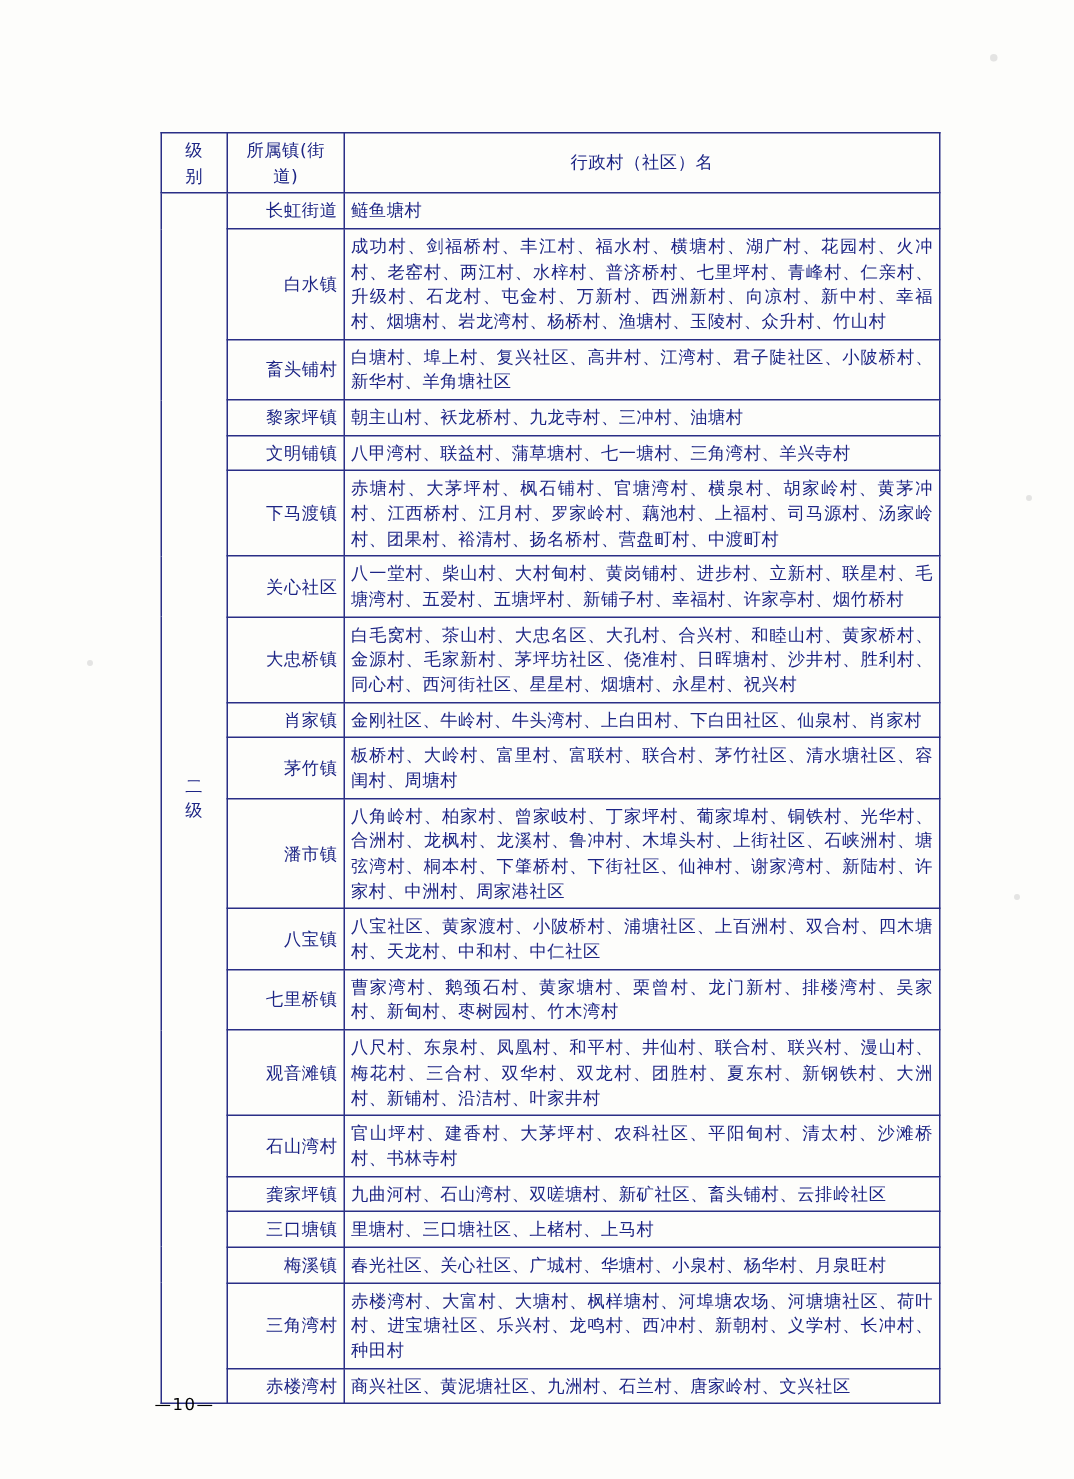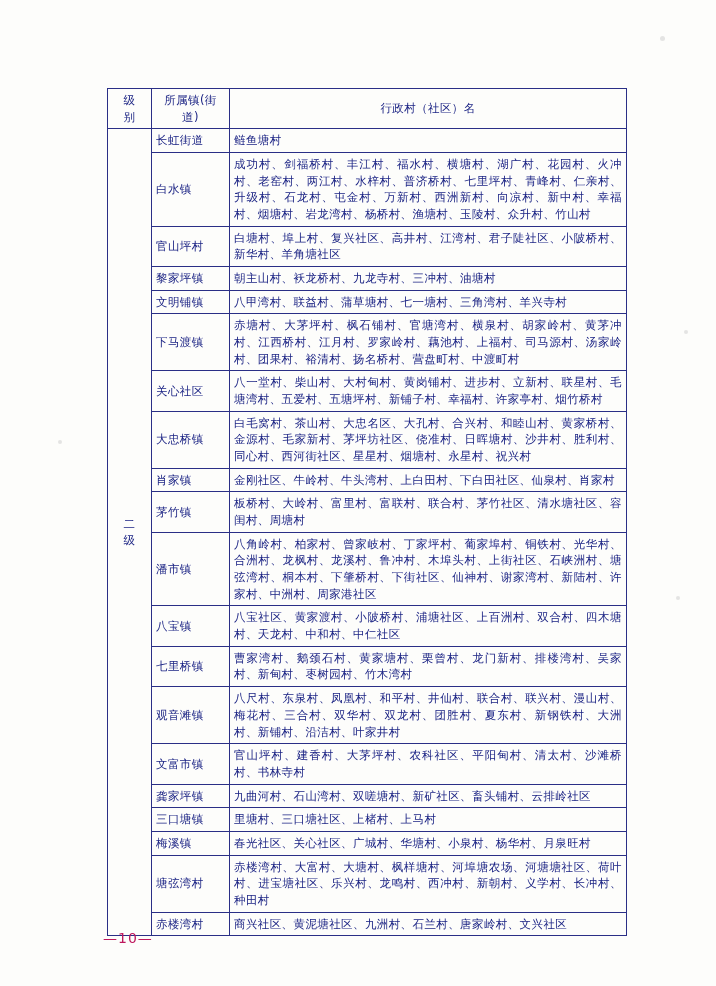--- a/index.html
+++ b/index.html
@@ -48,21 +48,21 @@
     line-height: 1.45;
     color: #1d2585;
     letter-spacing: .4px;
   }
   .col-level {
     width: 44px;
     text-align: center;
   }
   .col-town {
     width: 78px;
-    text-align: left;
+    text-align: right;
   }
   .col-villages {
     width: 397px;
     text-align: left;
     margin-top: 40px;
   }
   .hdr td {
     text-align: center;
     font-size: 12px;
     padding: 6px 4px;
@@ -84,22 +84,22 @@
     line-height: 1.5;
   }
   .villages-cell {
     text-align: justify;
     text-justify: inter-ideograph;
   }
   .page-number {
     position: absolute;
     left: 103px;
     top: 930px;
-    font-size: 14px;
-    color: #be185d;
+    font-size: 11px;
+    color: #000000;
     letter-spacing: 1px;
   }
 </style>
 </head>
 <body>
 
 <div class="page">
 
   <div class="speckle" style="left:660px;top:36px;width:5px;height:5px;"></div>
   <div class="speckle" style="left:684px;top:330px;width:4px;height:4px;"></div>
@@ -128,21 +128,21 @@
               <span>级</span>
             </td>
             <td class="col-town town-cell">长虹街道</td>
             <td class="col-villages villages-cell">鲢鱼塘村</td>
           </tr>
           <tr>
             <td class="col-town town-cell">白水镇</td>
             <td class="col-villages villages-cell">成功村、剑福桥村、丰江村、福水村、横塘村、湖广村、花园村、火冲村、老窑村、两江村、水梓村、普济桥村、七里坪村、青峰村、仁亲村、升级村、石龙村、屯金村、万新村、西洲新村、向凉村、新中村、幸福村、烟塘村、岩龙湾村、杨桥村、渔塘村、玉陵村、众升村、竹山村</td>
           </tr>
           <tr>
-            <td class="col-town town-cell">官山坪村</td>
+            <td class="col-town town-cell">畜头铺村</td>
             <td class="col-villages villages-cell">白塘村、埠上村、复兴社区、高井村、江湾村、君子陡社区、小陂桥村、新华村、羊角塘社区</td>
           </tr>
           <tr>
             <td class="col-town town-cell">黎家坪镇</td>
             <td class="col-villages villages-cell">朝主山村、袄龙桥村、九龙寺村、三冲村、油塘村</td>
           </tr>
           <tr>
             <td class="col-town town-cell">文明铺镇</td>
             <td class="col-villages villages-cell">八甲湾村、联益村、蒲草塘村、七一塘村、三角湾村、羊兴寺村</td>
           </tr>
@@ -176,37 +176,37 @@
           </tr>
           <tr>
             <td class="col-town town-cell">七里桥镇</td>
             <td class="col-villages villages-cell">曹家湾村、鹅颈石村、黄家塘村、栗曾村、龙门新村、排楼湾村、吴家村、新甸村、枣树园村、竹木湾村</td>
           </tr>
           <tr>
             <td class="col-town town-cell">观音滩镇</td>
             <td class="col-villages villages-cell">八尺村、东泉村、凤凰村、和平村、井仙村、联合村、联兴村、漫山村、梅花村、三合村、双华村、双龙村、团胜村、夏东村、新钢铁村、大洲村、新铺村、沿洁村、叶家井村</td>
           </tr>
           <tr>
-            <td class="col-town town-cell">文富市镇</td>
+            <td class="col-town town-cell">石山湾村</td>
             <td class="col-villages villages-cell">官山坪村、建香村、大茅坪村、农科社区、平阳甸村、清太村、沙滩桥村、书林寺村</td>
           </tr>
           <tr>
             <td class="col-town town-cell">龚家坪镇</td>
             <td class="col-villages villages-cell">九曲河村、石山湾村、双嗟塘村、新矿社区、畜头铺村、云排岭社区</td>
           </tr>
           <tr>
             <td class="col-town town-cell">三口塘镇</td>
             <td class="col-villages villages-cell">里塘村、三口塘社区、上楮村、上马村</td>
           </tr>
           <tr>
             <td class="col-town town-cell">梅溪镇</td>
             <td class="col-villages villages-cell">春光社区、关心社区、广城村、华塘村、小泉村、杨华村、月泉旺村</td>
           </tr>
           <tr>
-            <td class="col-town town-cell">塘弦湾村</td>
+            <td class="col-town town-cell">三角湾村</td>
             <td class="col-villages villages-cell">赤楼湾村、大富村、大塘村、枫样塘村、河埠塘农场、河塘塘社区、荷叶村、进宝塘社区、乐兴村、龙鸣村、西冲村、新朝村、义学村、长冲村、种田村</td>
           </tr>
           <tr>
             <td class="col-town town-cell">赤楼湾村</td>
             <td class="col-villages villages-cell">商兴社区、黄泥塘社区、九洲村、石兰村、唐家岭村、文兴社区</td>
           </tr>
         </tbody>
     </table>
   </div>
 

